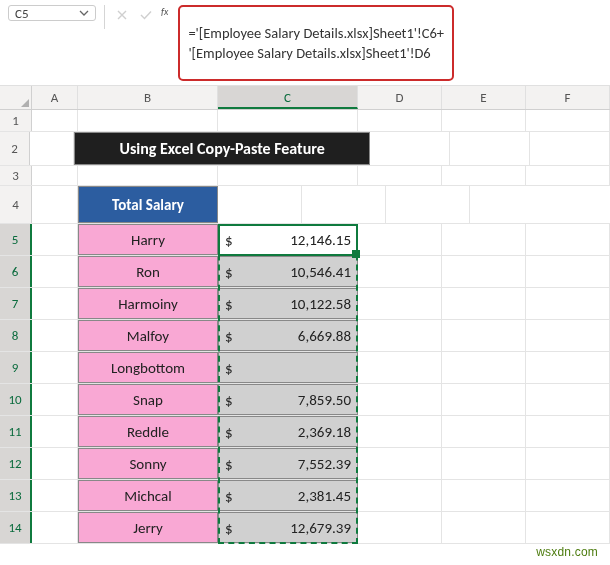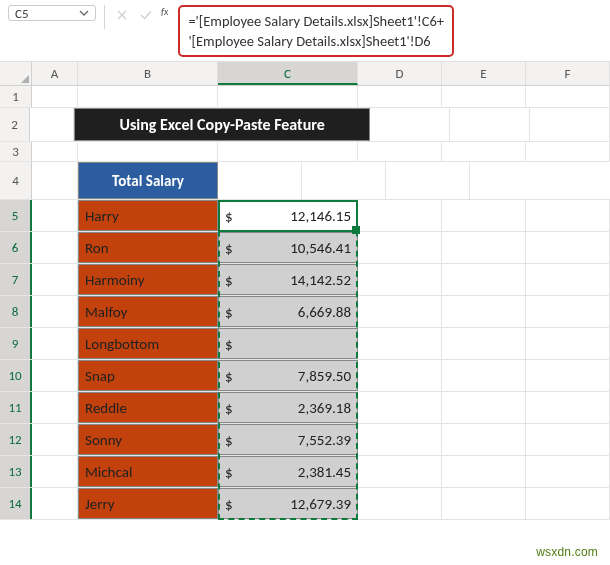--- a/index.html
+++ b/index.html
@@ -40,21 +40,21 @@
     .fx-btn {
       width: 18px; height: 20px; display:flex; align-items:center; justify-content:center;
       color:#888;
     }
     .fx-btn.disabled { opacity: 0.4; }
     .fx-label { font-style: italic; color:#555; font-size:10px; margin-right:4px; }
 
     .formula-box {
       border: 2px solid #cc2b2b;
       border-radius: 5px;
-      padding: 4px 8px;
+      padding: 16px 8px;
       font-size: 14.5px;
       line-height: 20px;
       color: #333;
       background: #fff;
       max-width: 380px;
     }
     .formula-box .line { white-space: nowrap; }
 
     
     .col-headers {
@@ -129,22 +129,23 @@
       background: #2c5da0;
       color: #fff;
       font-weight: 600;
       font-size: 15px;
       justify-content: center;
       border: 1px solid #888;
     }
 
     
     .td-name {
-      background:#c2410c;
+      background:#f9a8d4;
       border:1px solid #888;
+      justify-content:center;
       font-size:15px;
       color:#222;
     }
     .td-sal {
       border:1px solid #888;
       font-size:15px;
       color:#222;
       justify-content: space-between;
     }
     .sal-cur { color:#222; }
@@ -297,21 +298,21 @@
         <div class="cell cF"></div>
       </div>
       <div class="row r-data">
         <div class="rowhead sel">7</div>
         <div class="cell cA"></div>
         <div class="cell cB td-name">
           <span>Harmoiny</span>
         </div>
         <div class="cell cC td-sal rest">
           <span class="sal-cur">$</span>
-          <span class="sal-val">14,142.52</span>
+          <span class="sal-val">10,122.58</span>
         </div>
         <div class="cell cD"></div>
         <div class="cell cE"></div>
         <div class="cell cF"></div>
       </div>
       <div class="row r-data">
         <div class="rowhead sel">8</div>
         <div class="cell cA"></div>
         <div class="cell cB td-name">
           <span>Malfoy</span>

